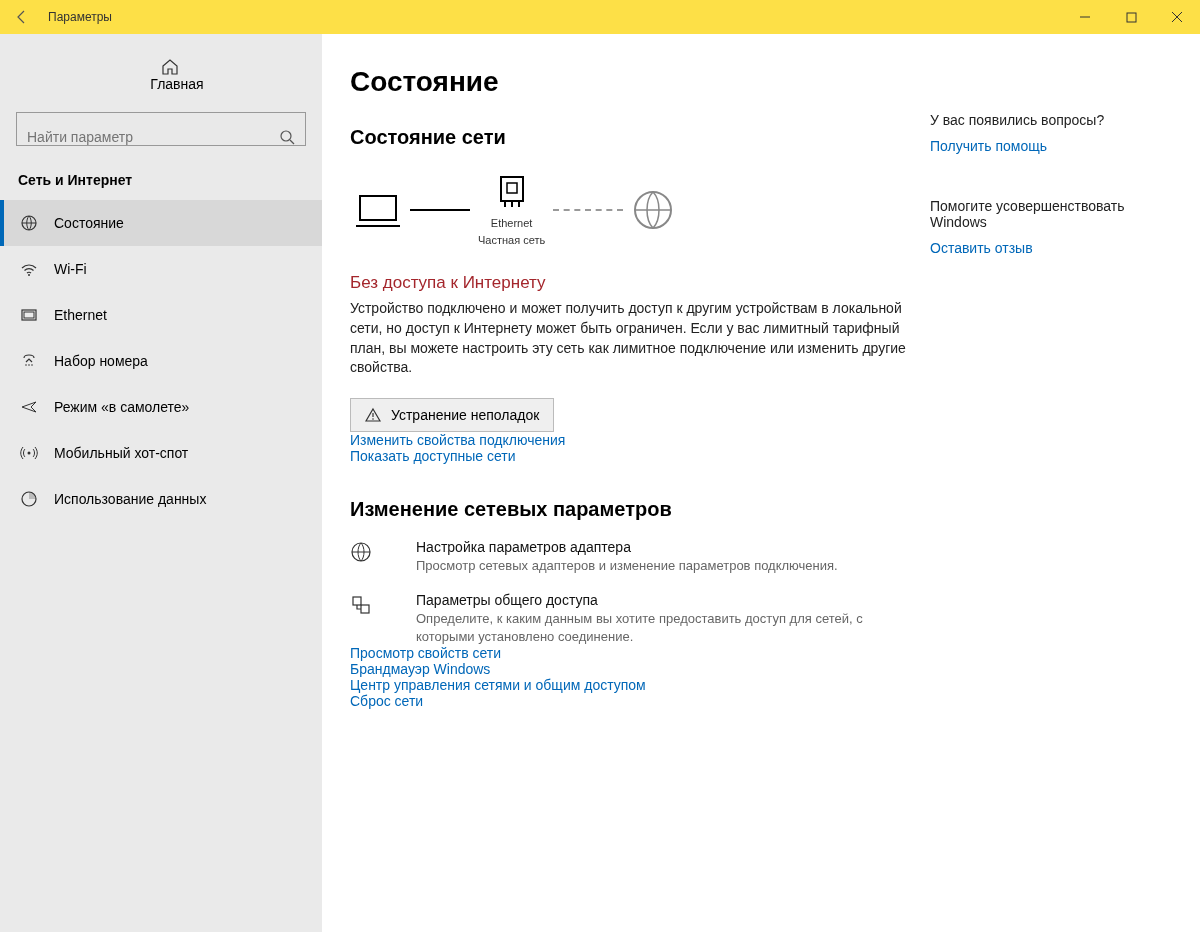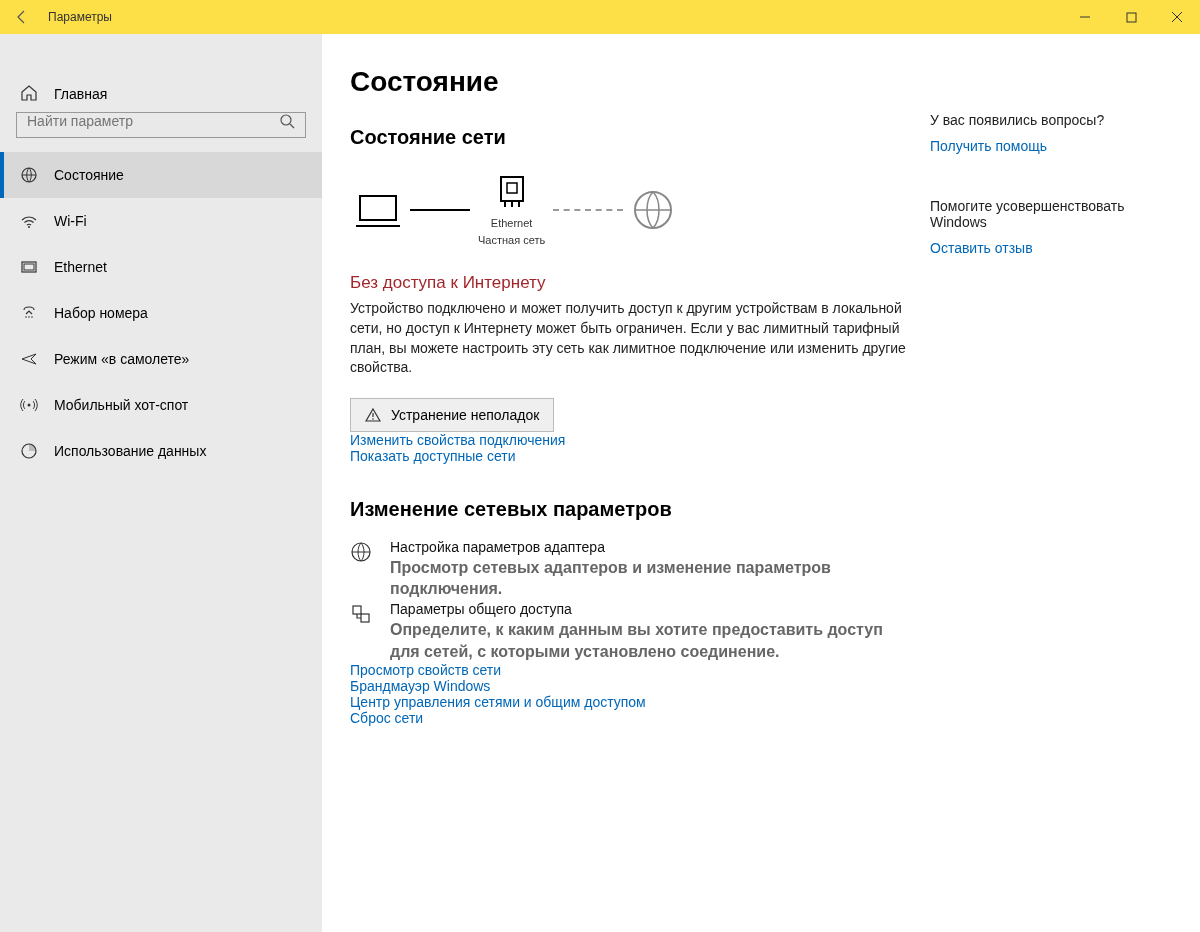--- a/index.html
+++ b/index.html
@@ -33,33 +33,34 @@
   }
   .titlebar .spacer { flex:1; }
   .winbtn { width:46px; height:34px; display:flex; align-items:center; justify-content:center; color:#444; }
   .content { flex:1; display:flex; }
   .sidebar {
     width: 322px;
     background: #eaeaea;
     padding-top: 24px;
   }
   .home-row {
-    display:flex; align-items:flex-end;
+    display:flex; align-items:center;
     height:44px; padding-left:18px;
     cursor:pointer;
+    flex-direction:column;
   }
   .home-row .icon { width:22px; display:flex; align-items:center; justify-content:center; }
   .home-row .label { padding-left:14px; font-size:14px; }
   .search-wrap { padding: 10px 16px 14px 16px; }
   .search {
     width: 100%;
-    height: 26px;
+    height: 34px;
     border:1px solid #999;
     background:#e9e9e9;
-    display:flex; align-items:flex-start;
+    display:flex; align-items:flex-end;
     padding: 0 10px;
   }
   .search input {
     flex:1; border:none; outline:none; background:transparent;
     font-size:14px; color:#555;
   }
   .search .sicon { color:#555; }
   .group-title {
     padding: 12px 16px 12px 18px;
     font-weight:600; font-size:14px;
@@ -99,25 +100,25 @@
     display:inline-flex; align-items:center;
     height:34px; border:1px solid #bbb; background:#efefef;
     padding: 16px 14px; margin-top:20px;
     font-size:14px; cursor:pointer;
   }
   .tshoot-btn .ticon { margin-right:10px; }
 
   a.link { display:inline-block; color:#0067b8; font-size:14px; text-decoration:none; cursor:pointer; }
   a.link.tight { margin-top:14px; }
 
-  .opt-row { display:flex; margin-top:1px; }
+  .opt-row { display:flex; margin-top:18px;gap:26px; }
   .opt-row .oicon { width:26px; padding-top:2px; color:#333; }
   .opt-row .ocol { flex:1; padding-left:14px; }
   .opt-row .otitle { font-size:14px; color:#111; }
-  .opt-row .odesc { font-size:16px; color:#666; margin-top:2px; line-height:1.35;font-weight:bold; }
+  .opt-row .odesc { font-size:13px; color:#666; margin-top:2px; line-height:1.35; }
 
   .right-title { font-size:14px; color:#222; margin-bottom:10px; }
   .right-block2 { margin-top:44px; }
 
   svg { display:block; }
 </style>
 </head>
 <body>
 
 <div class="titlebar">
@@ -159,20 +160,21 @@
       <div class="search">
         <input placeholder="Найти параметр" style="">
         <span class="sicon">
           <svg width="16" height="16" viewBox="0 0 16 16">
               <circle cx="7" cy="7" r="5" stroke="#555" stroke-width="1.2" fill="none"></circle>
               <path d="M11 11 L15 15" stroke="#555" stroke-width="1.2"></path>
             </svg>
         </span>
       </div>
     </div>
+    <div class="group-title">Сеть и Интернет</div>
 
     <div class="nav-item active">
       <span class="icon">
           <svg width="18" height="18" viewBox="0 0 18 18">
             <circle cx="9" cy="9" r="7" stroke="#333" stroke-width="1.2" fill="none"></circle>
             <path d="M2 9 H16 M9 2 C12 5 12 13 9 16 M9 2 C6 5 6 13 9 16" stroke="#333" stroke-width="1" fill="none"></path>
           </svg>
         </span>
       <span class="label">Состояние</span>
     </div>

